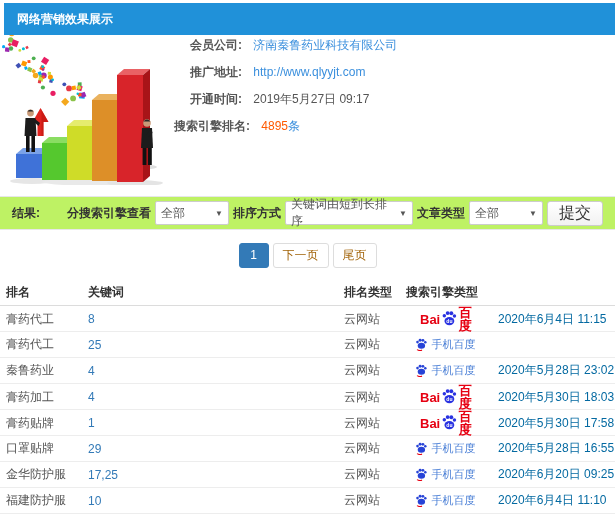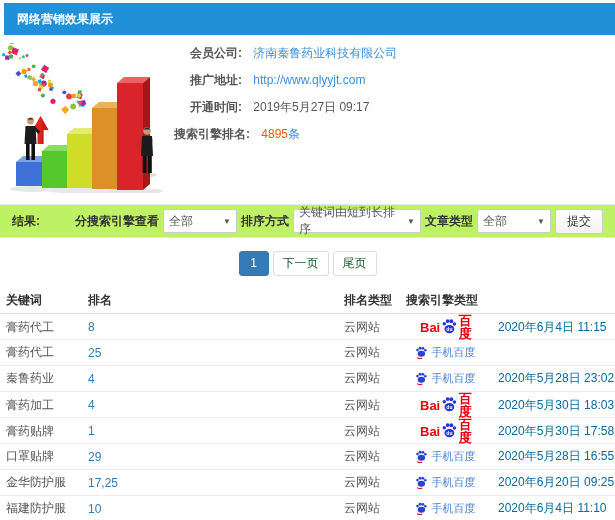--- a/index.html
+++ b/index.html
@@ -5,21 +5,21 @@
   * { margin:0; padding:0; box-sizing:border-box; }
   html,body { width:615px; height:520px; overflow:hidden; background:#fff;
     font-family:"Liberation Sans","DejaVu Sans",sans-serif; font-size:12px; color:#555; }
 
   
   .topbar { margin:3px 0 0 4px; height:32px; background:#2091d9; color:#fff;
     display:flex; align-items:center; padding-left:13px; }
   .topbar .ttl { font-weight:bold; font-size:12px; }
 
   
-  .top { display:flex; margin-top:8px; height:152px; }
+  .top { display:flex; height:152px; }
   .illus { width:172px; height:150px; flex-shrink:0; margin-left:2px; }
   .info { flex:1; padding-top:4px; }
   .info-row { margin-bottom:14px; line-height:13px; white-space:nowrap; }
   .info-row .lbl { display:inline-block; min-width:68px; text-align:right;
     margin-right:8px; font-weight:bold; color:#555; }
   a.lnk, .lnk { color:#3a8fdd; text-decoration:none; cursor:pointer; }
   .num-hot { color:#ff5a00; }
 
   
   .filterbar { margin-top:9px; height:34px; background:#bef264;
@@ -29,26 +29,26 @@
   .filter-group { margin-left:auto; display:flex; align-items:center; gap:4px; }
   .flt-lbl { font-weight:bold; color:#333; }
   .fselect { height:24px; background:#fff; border:1px solid #ccc; border-radius:2px;
     display:inline-flex; align-items:center; justify-content:space-between;
     padding:0 5px; color:#555; cursor:pointer; }
   .fselect .caret { font-size:8px; color:#555; margin-left:6px; }
   .sel-engine { width:74px; }
   .sel-sort { width:128px; }
   .sel-article { width:74px; }
   .btn-submit { height:25px; padding:0 11px; border:1px solid #ccc; border-radius:3px;
-    background:linear-gradient(#ffffff,#f2f2f2); color:#333; cursor:pointer; font-size:12px; }
+    background:linear-gradient(#ffffff,#f2f2f2); color:#333; cursor:pointer; font-size:16px; }
 
   
   .pager { margin-top:13px; display:flex; justify-content:center; gap:4px; }
   .page-btn { min-width:30px; height:25px; padding:0 9px; line-height:23px; text-align:center;
-    border:1px solid #ddd; border-radius:3px; background:#fff; color:#14532d; cursor:pointer; }
+    border:1px solid #ddd; border-radius:3px; background:#fff; color:#a16207; cursor:pointer; }
   .page-btn.active { background:#337ab7; border-color:#337ab7; color:#fff; }
 
   
   .table { margin-top:12px; }
   .trow { display:grid; grid-template-columns:82px 256px 62px 92px 1fr;
     align-items:center; height:26px; padding-left:6px; border-bottom:1px solid #ededed; }
   .trow.head { font-weight:bold; color:#333; border-bottom:1px solid #dcdcdc; }
   .cell-keyword { color:#555; }
   .cell-rank { color:#337ab7; cursor:pointer; }
   .cell-rank-type { color:#555; }
@@ -218,22 +218,22 @@
 </div>
 
 <div class="pager">
   <span class="page-btn active">1</span>
   <span class="page-btn">下一页</span>
   <span class="page-btn">尾页</span>
 </div>
 
 <div class="table">
   <div class="trow head">
+    <span>排名</span>
     <span>关键词</span>
-    <span>排名</span>
     <span>排名类型</span>
     <span>搜索引擎类型</span>
   </div>
   <div>
   <div class="trow">
     <span class="cell-keyword">膏药代工</span>
     <span class="cell-rank">8</span>
     <span class="cell-rank-type">云网站</span>
     <span class="cell-engine">
       <span class="logo-pc">

